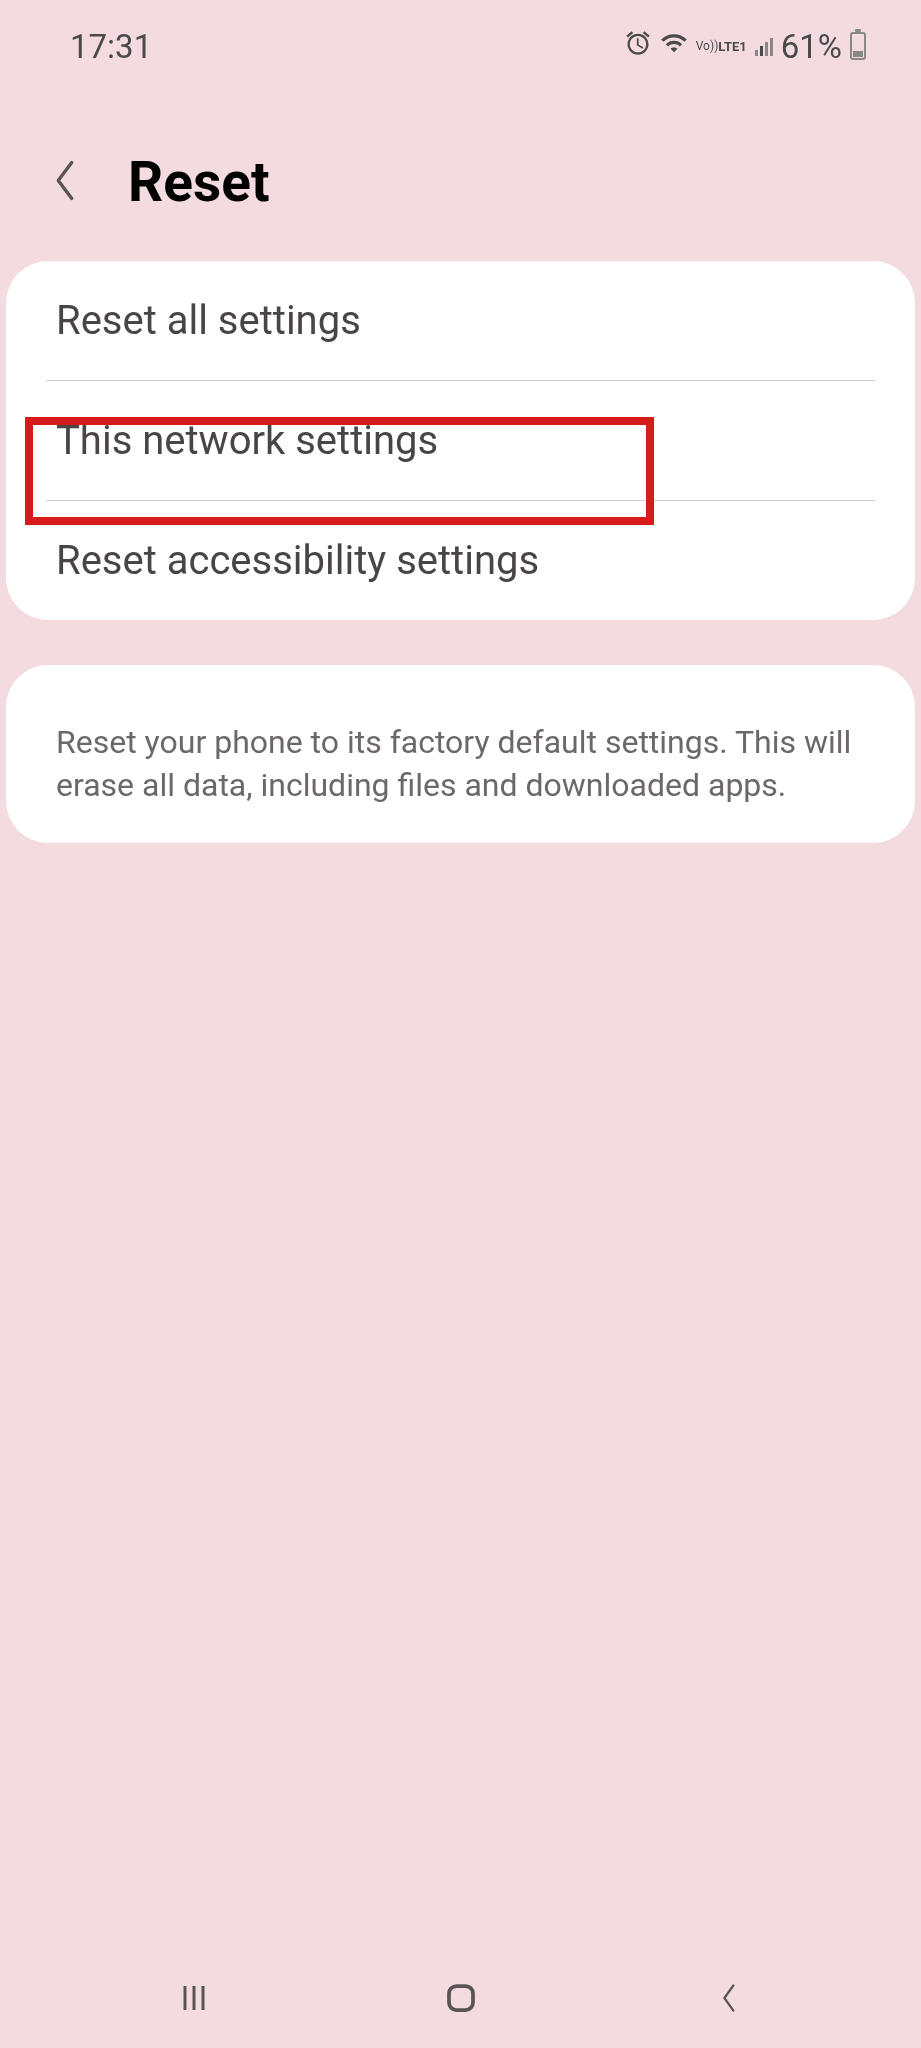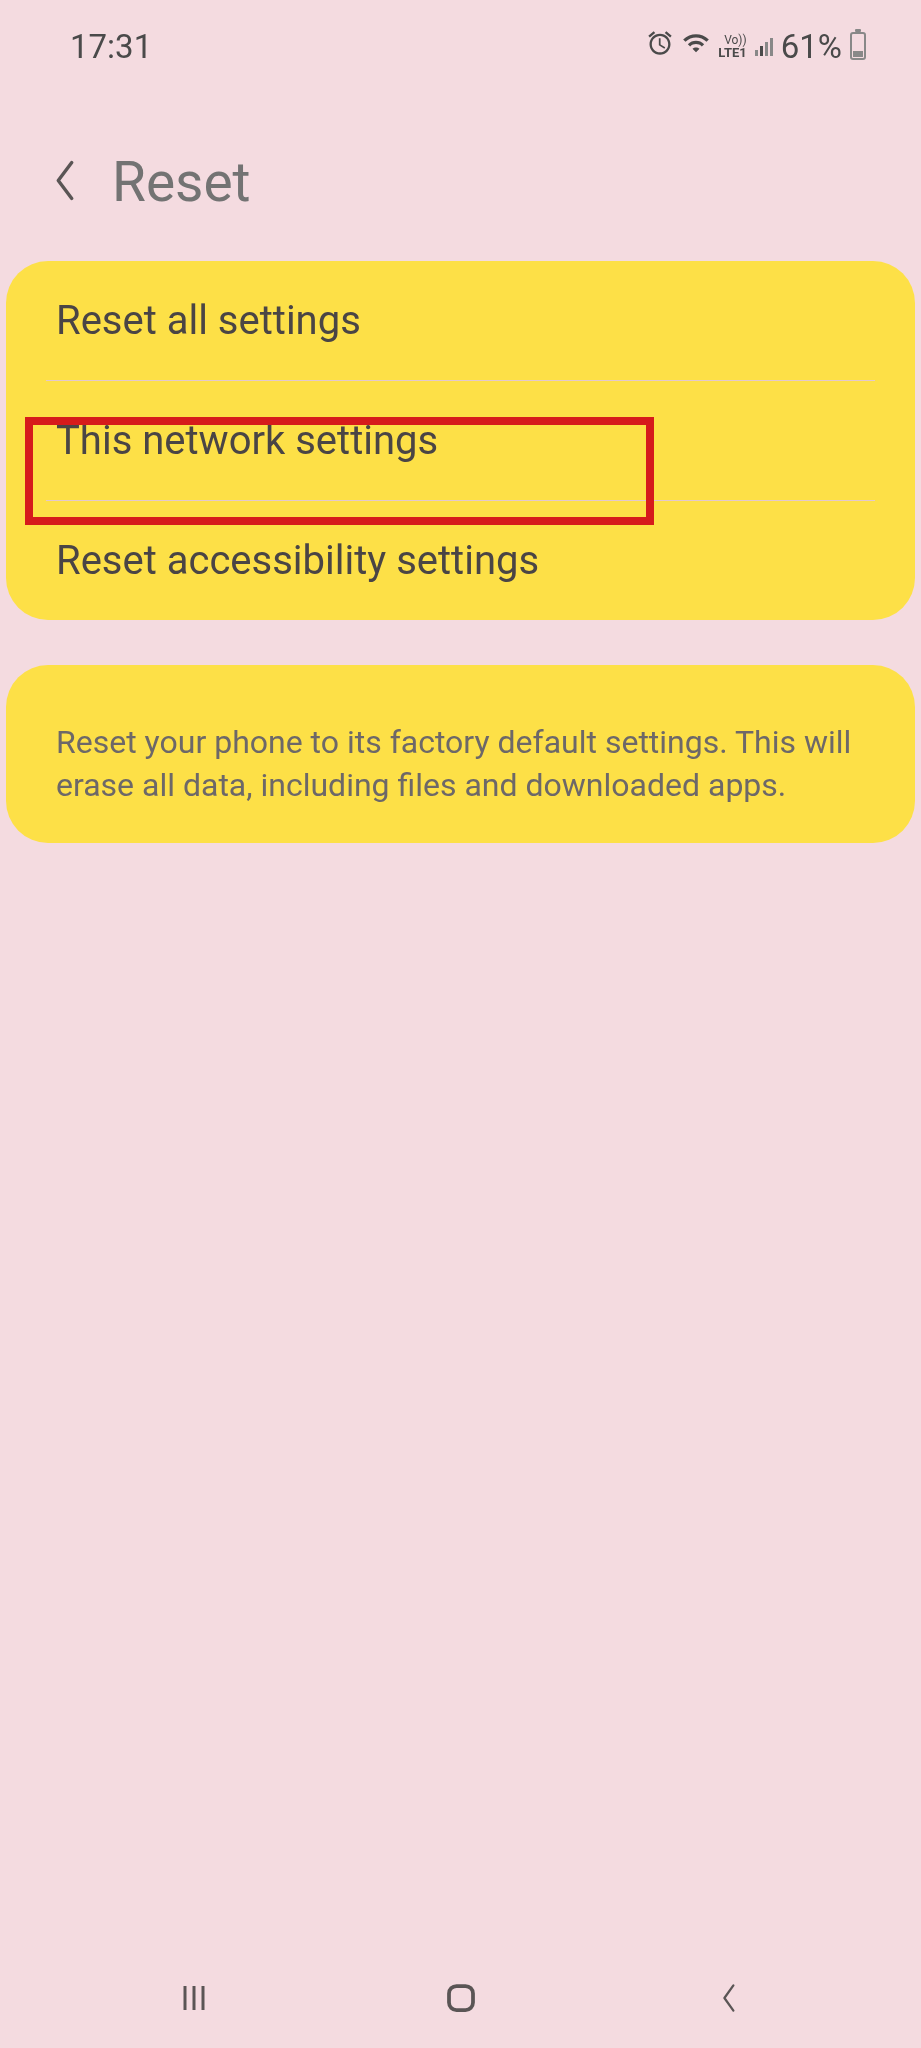--- a/index.html
+++ b/index.html
@@ -31,44 +31,45 @@
       display: flex;
       align-items: center;
       gap: 8px;
       color: #4a4a4a;
       font-size: 28px;
     }
     .status-small {
       font-size: 14px;
       line-height: 1;
       display: flex;
-      flex-direction: column;
-      align-items: flex-end;
+      flex-direction: row;
+      align-items: flex-start;
     }
     .battery-text {
       font-size: 33px;
       color: #4a4a4a;
     }
     .header {
       display: flex;
       align-items: center;
       padding: 70px 45px 35px 50px;
       gap: 32px;
     }
     .back-chevron {
       width: 30px;
       height: 45px;
     }
     .header-title {
       font-size: 55px;
-      font-weight: 400;
-      color: #737373;
+      font-weight: 700;
+      color: #000000;
+      margin-left: 16px;
     }
     .card {
-      background-color: #fde047;
+      background-color: #ffffff;
       margin: 12px 6px;
       border-radius: 42px;
       overflow: hidden;
     }
     .list-item {
       padding: 36px 50px;
       position: relative;
     }
     .list-item-title {
       font-size: 40px;

